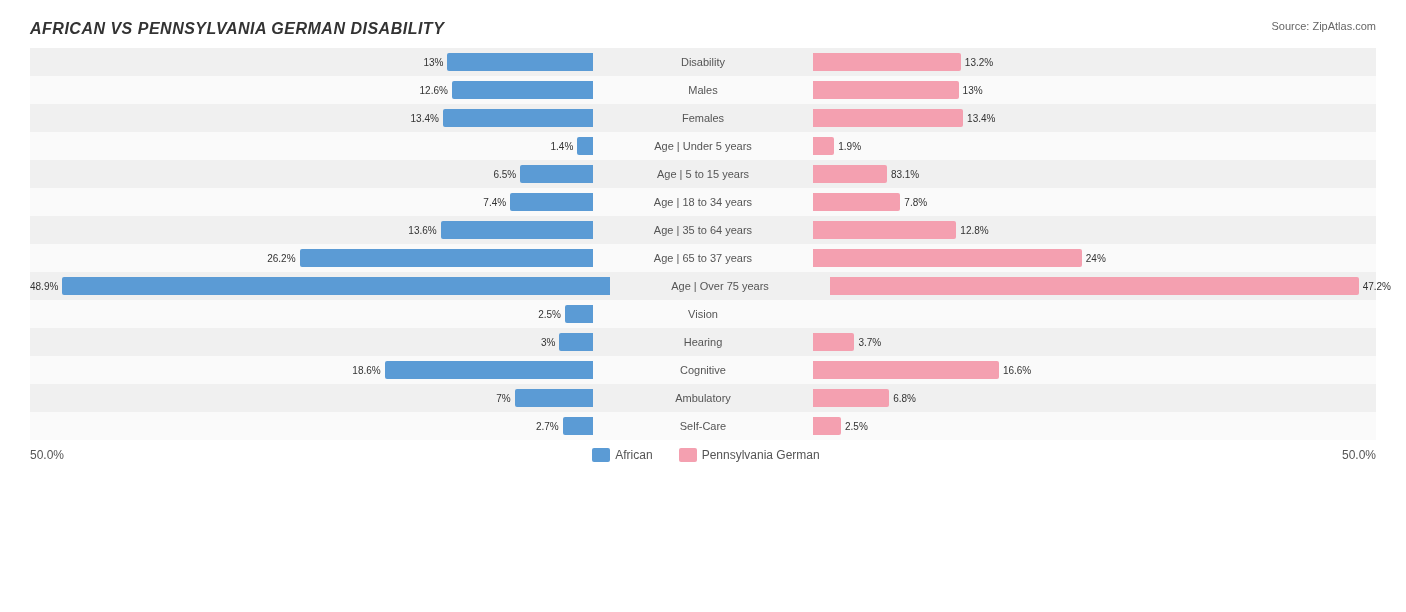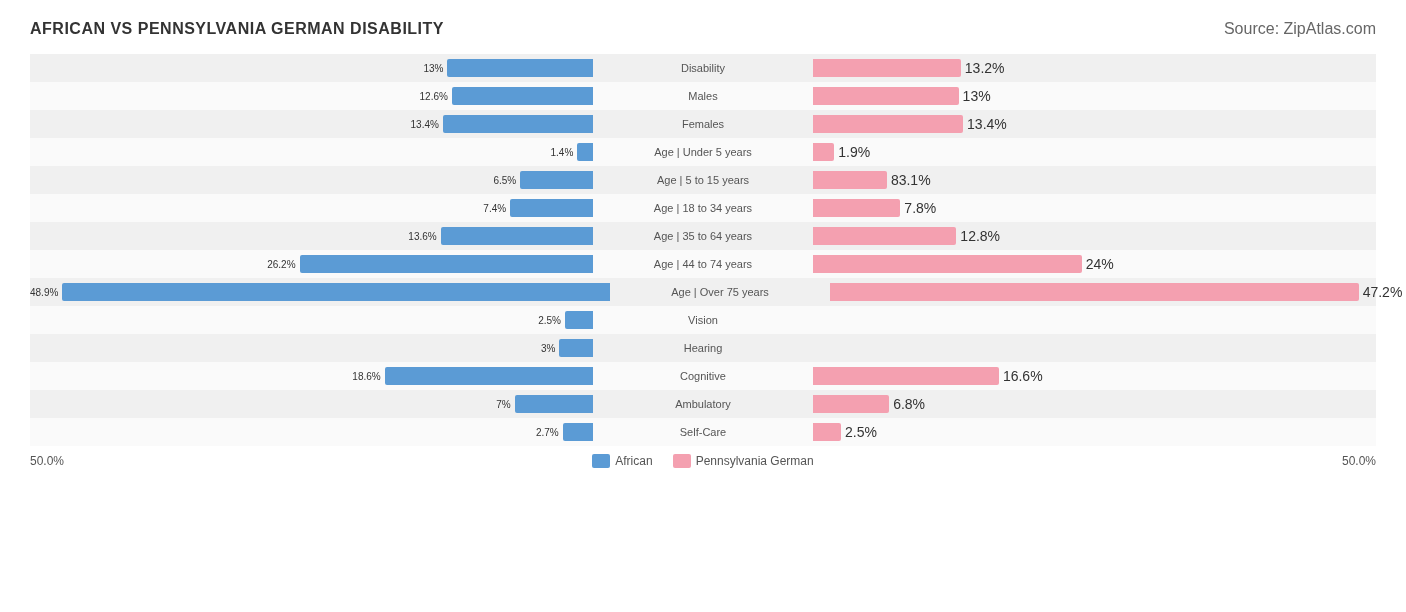--- a/index.html
+++ b/index.html
@@ -10,23 +10,24 @@
       min-height: 612px;
       padding: 20px 30px;
     }
     .chart-title {
       font-size: 16px;
       font-weight: bold;
       color: #333;
       margin-bottom: 4px;
       text-transform: uppercase;
       letter-spacing: 0.5px;
+      font-style: italic;
     }
     .source {
-      font-size: 16px;
+      font-size: 11px;
       color: #666;
       text-align: right;
       margin-bottom: 10px;
     }
     
     
     .chart-container {
       display: flex;
       flex-direction: column;
       width: 100%;
@@ -79,21 +80,21 @@
       justify-content: flex-end;
       padding-left: 4px;
     }
     .bar-label-left {
       font-size: 10px;
       color: #333;
       white-space: nowrap;
       margin-right: 4px;
     }
     .bar-label-right {
-      font-size: 14px;
+      font-size: 10px;
       color: #333;
       white-space: nowrap;
       margin-left: 4px;
     }
     .footer {
       display: flex;
       justify-content: space-between;
       align-items: flex-end;
       margin-top: 8px;
       font-size: 12px;
@@ -103,20 +104,21 @@
       display: flex;
       gap: 20px;
       justify-content: center;
       flex: 1;
     }
     .legend-item {
       display: flex;
       align-items: center;
       gap: 5px;
       font-size: 12px;
+      margin-left: 6px;
     }
     .legend-box-african {
       width: 18px;
       height: 14px;
       background: #5b9bd5;
       border-radius: 2px;
     }
     .legend-box-pg {
       width: 18px;
       height: 14px;
@@ -215,21 +217,21 @@
       <div class="right-side">
         <div class="bar-pg" style="width:143.36px;"></div>
         <span class="bar-label-right">12.8%</span>
       </div>
     </div>
       <div class="bar-row">
       <div class="left-side">
         <span class="bar-label-left">26.2%</span>
         <div class="bar-african" style="width:293.44px;"></div>
       </div>
-      <div class="label-center">Age | 44 to 74 years</div>
+      <div class="label-center">Age | 65 to 37 years</div>
       <div class="right-side">
         <div class="bar-pg" style="width:268.8px;"></div>
         <span class="bar-label-right">24%</span>
       </div>
     </div>
       <div class="bar-row">
       <div class="left-side">
         <span class="bar-label-left">48.9%</span>
         <div class="bar-african" style="width:547.68px;"></div>
       </div>
@@ -245,20 +247,24 @@
         <div class="bar-african" style="width:28px;"></div>
       </div>
       <div class="label-center">Vision</div>
     </div>
       <div class="bar-row">
       <div class="left-side">
         <span class="bar-label-left">3%</span>
         <div class="bar-african" style="width:33.6px;"></div>
       </div>
       <div class="label-center">Hearing</div>
+      <div class="right-side">
+        <div class="bar-pg" style="width:41.440000000000005px;"></div>
+        <span class="bar-label-right">3.7%</span>
+      </div>
     </div>
       <div class="bar-row">
       <div class="left-side">
         <span class="bar-label-left">18.6%</span>
         <div class="bar-african" style="width:208.32000000000002px;"></div>
       </div>
       <div class="label-center">Cognitive</div>
       <div class="right-side">
         <div class="bar-pg" style="width:185.92000000000002px;"></div>
         <span class="bar-label-right">16.6%</span>

